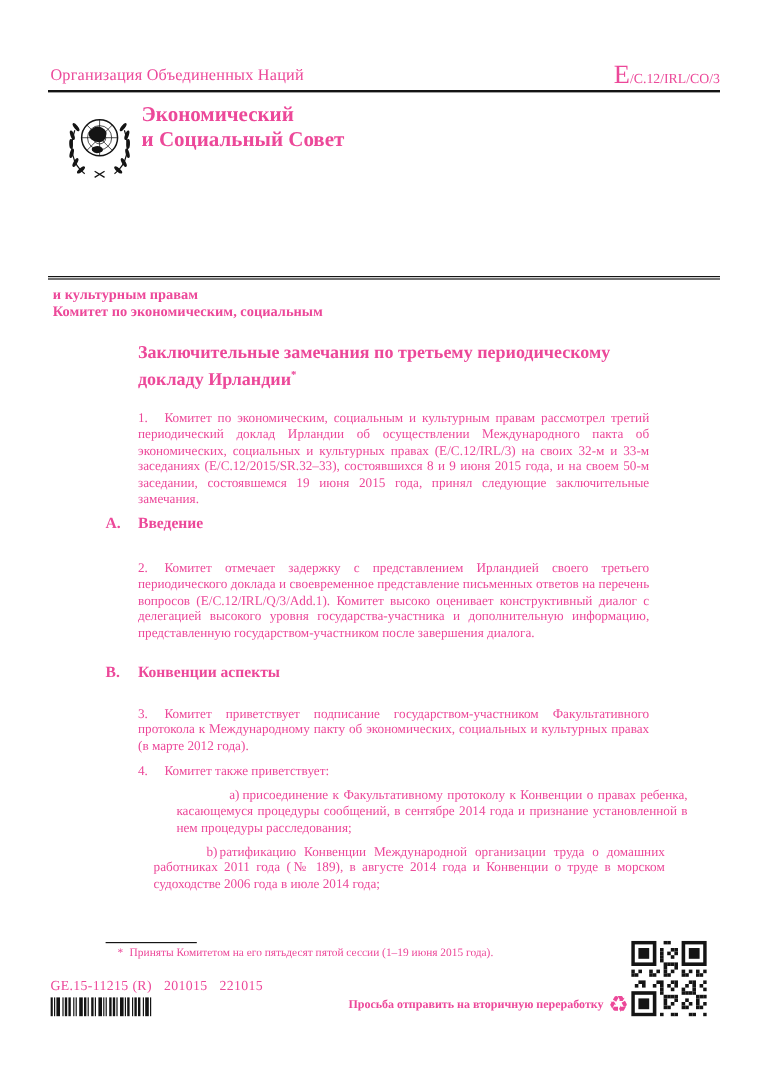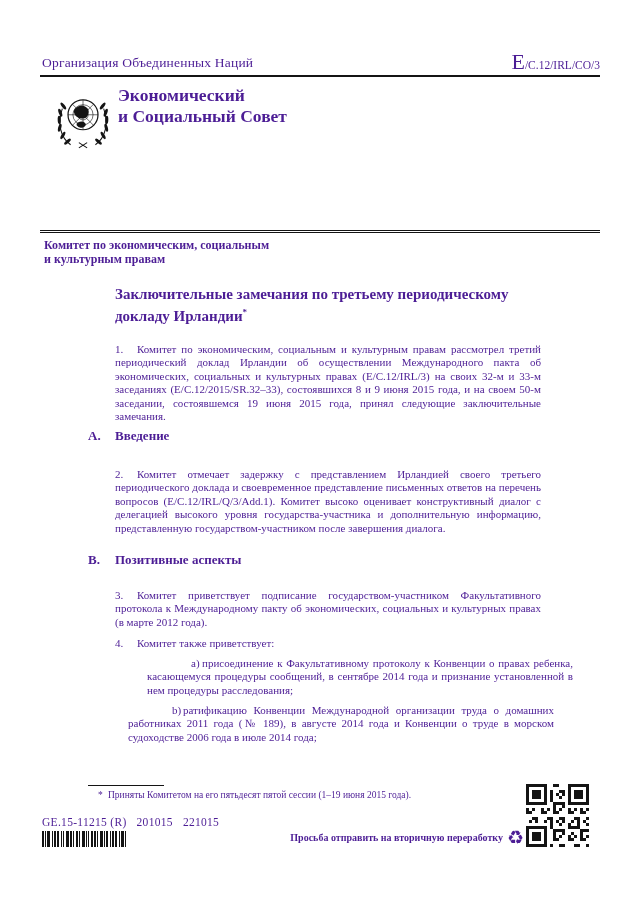--- a/index.html
+++ b/index.html
@@ -1,18 +1,18 @@
 <!DOCTYPE html>
 <html><head>
 <meta charset="utf-8">
 <style>
   html,body{margin:0;padding:0;background:#ffffff;}
   .page{
     position:relative;width:640px;height:905px;background:#fff;
-    font-family:"Liberation Serif","DejaVu Serif",serif;color:#4c1d95;
+    font-family:"Liberation Serif","DejaVu Serif",serif;color:#ec4899;
     overflow:hidden;
   }
   .abs{position:absolute;}
   .org-line{left:42px;top:55px;font-size:13.5px;letter-spacing:.2px;}
   .doc-symbol{right:40px;top:49px;text-align:right;}
   .doc-symbol .big{font-size:22px;}
   .doc-symbol .small{font-size:11.5px;}
   .rule-top{left:40px;right:40px;top:75px;height:2px;background:#141414;}
   .emblem{left:52px;top:82px;width:62px;height:80px;}
   .emblem svg{width:100%;height:100%;}
@@ -92,33 +92,33 @@
 
   <div class="abs council-title">
     <div>Экономический</div>
     <div>и Социальный Совет</div>
   </div>
 
 
   <div class="abs rule-mid"></div>
 
   <div class="abs committee">
+    <div>и культурным правам</div>
     <div>Комитет по экономическим, социальным</div>
-    <div>и культурным правам</div>
   </div>
 
   <div class="abs doc-title"><span>Заключительные замечания по третьему периодическому докладу Ирландии</span><sup>*</sup></div>
 
   <p class="abs body-par p1"><span class="pnum">1.</span><span>Комитет по экономическим, социальным и культурным правам рассмотрел третий периодический доклад Ирландии об осуществлении Международного пакта об экономических, социальных и культурных правах (E/C.12/IRL/3) на своих 32-м и 33-м заседаниях (E/C.12/2015/SR.32–33), состоявшихся 8 и 9 июня 2015 года, и на своем 50-м заседании, состоявшемся 19 июня 2015 года, принял следующие заключительные замечания.</span></p>
 
   <div class="abs sec-head sec-a"><span class="sec-letter">A.</span><span>Введение</span></div>
 
   <p class="abs body-par p2"><span class="pnum">2.</span><span>Комитет отмечает задержку с представлением Ирландией своего третьего периодического доклада и своевременное представление письменных ответов на перечень вопросов (E/C.12/IRL/Q/3/Add.1). Комитет высоко оценивает конструктивный диалог с делегацией высокого уровня государства-участника и дополнительную информацию, представленную государством-участником после завершения диалога.</span></p>
 
-  <div class="abs sec-head sec-b"><span class="sec-letter">B.</span><span>Позитивные аспекты</span></div>
+  <div class="abs sec-head sec-b"><span class="sec-letter">B.</span><span>Конвенции аспекты</span></div>
 
   <p class="abs body-par p3"><span class="pnum">3.</span><span>Комитет приветствует подписание государством-участником Факультативного протокола к Международному пакту об экономических, социальных и культурных правах (в марте 2012 года).</span></p>
 
   <p class="abs body-par p4"><span class="pnum">4.</span><span>Комитет также приветствует:</span></p>
 
   <p class="abs body-par sub sub-a"><span class="slabel">a)</span><span>присоединение к Факультативному протоколу к Конвенции о правах ребенка, касающемуся процедуры сообщений, в сентябре 2014 года и признание установленной в нем процедуры расследования;</span></p>
 
   <p class="abs body-par sub sub-b"><span class="slabel">b)</span><span>ратификацию Конвенции Международной организации труда о домашних работниках 2011 года (№ 189), в августе 2014 года и Конвенции о труде в морском судоходстве 2006 года в июле 2014 года;</span></p>
 
   <div class="abs fn-rule"></div>

